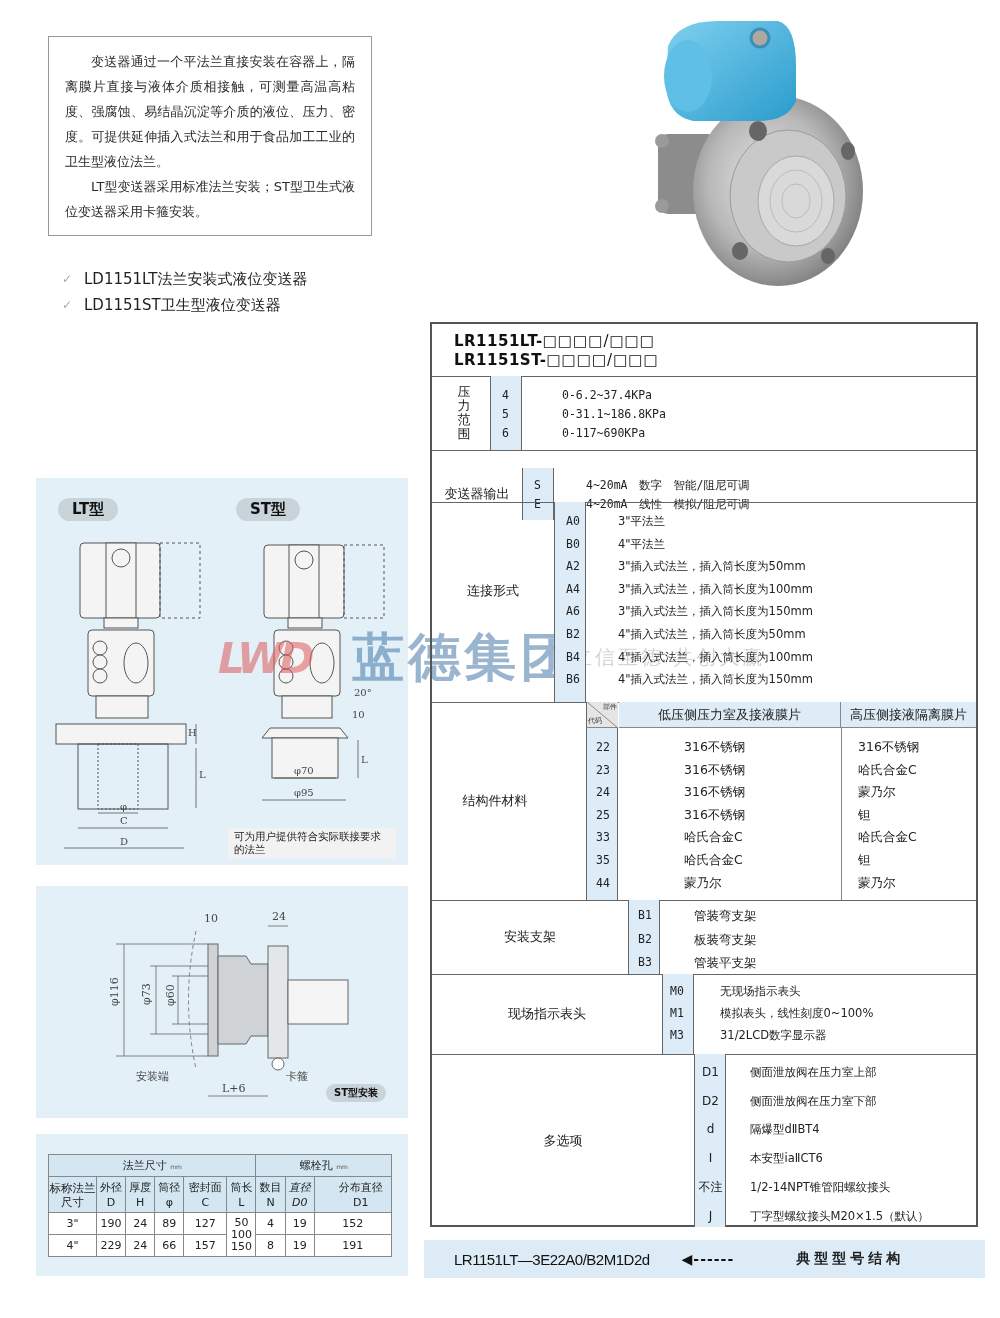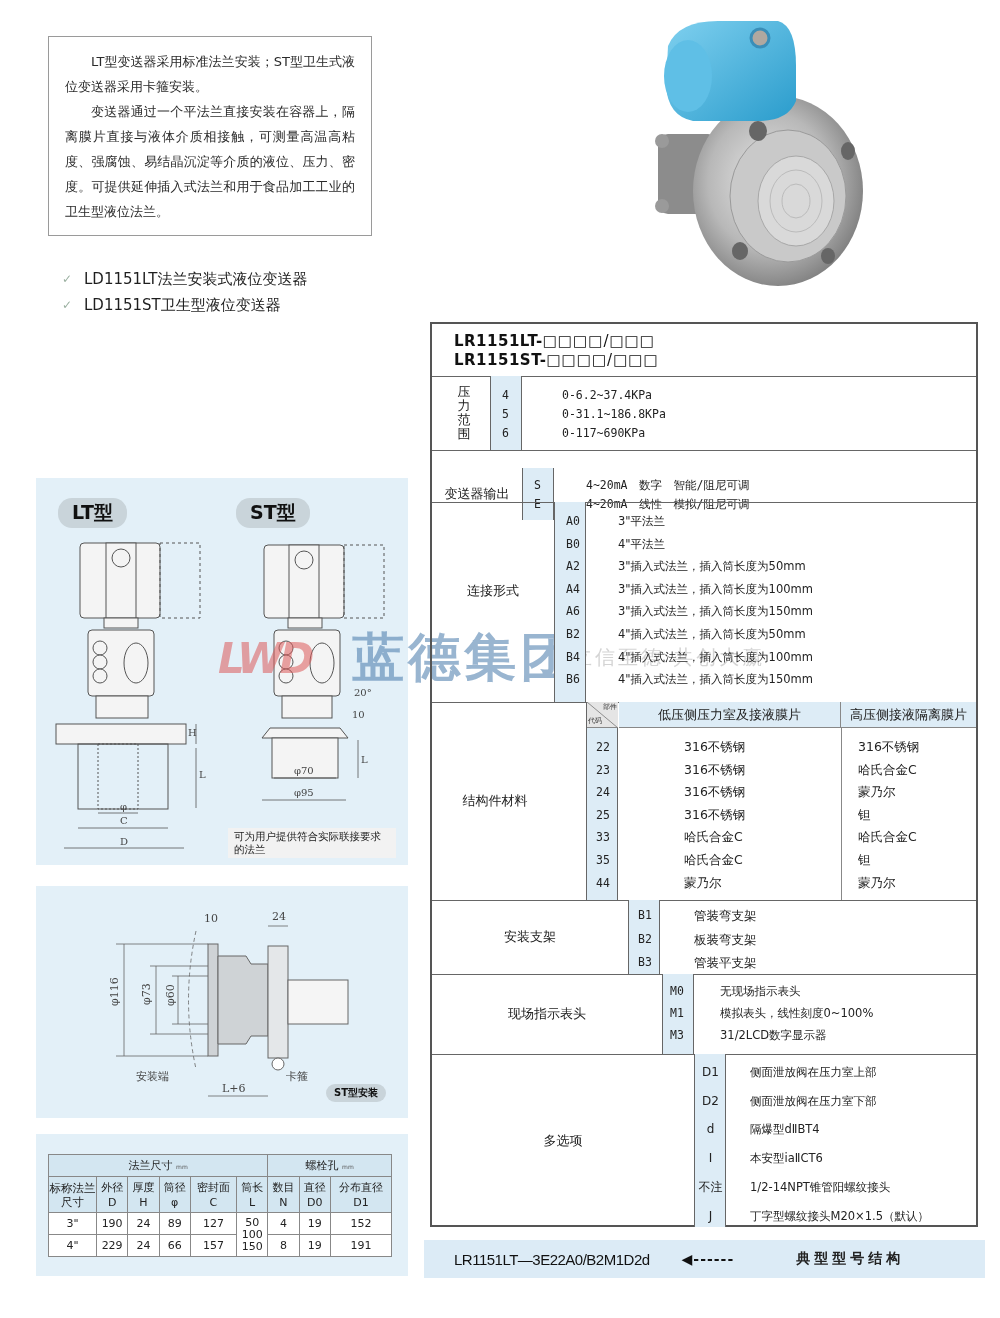--- a/index.html
+++ b/index.html
@@ -23,21 +23,21 @@
   .photo { position: absolute; left: 648px; top: 6px; width: 220px; height: 300px; }
 
   
   .panel { position: absolute; left: 36px; width: 372px; background: #e3f0f8; }
   .panel-lt { top: 478px; height: 387px; }
   .panel-st { top: 886px; height: 232px; }
   .panel-tbl { top: 1134px; height: 142px; }
 
   .pill {
     position: absolute; background: #c9d4da; border-radius: 14px;
-    font-weight: bold; font-size: 19px; padding: 2px 14px; color: #111;
+    font-weight: bold; font-size: 15px; padding: 2px 14px; color: #111;
   }
 
   
   .watermark { position: absolute; left: 218px; top: 636px; height: 44px; display: flex; align-items: center; gap: 10px; pointer-events: none; }
   .wm-logo { font-size: 42px; font-weight: bold; color: rgba(220,90,90,0.55); letter-spacing: -4px; font-style: italic; }
   .wm-cn { font-size: 52px; font-weight: bold; color: rgba(70,120,170,0.55); letter-spacing: 4px; margin-left: 32px; }
   .wm-slogan { position: absolute; left: 572px; top: 644px; font-size: 20px; color: rgba(160,160,160,0.45); letter-spacing: 3px; }
 
   
   .ftable { position: absolute; left: 12px; top: 20px; width: 344px; border-collapse: collapse; background: #fff; font-size: 11px; }
@@ -64,22 +64,22 @@
     background: #dcebf6; display: flex; align-items: center; font-size: 14px;
   }
   .banner .code { margin-left: 30px; font-family: "Liberation Sans", sans-serif; letter-spacing: -0.5px; color: #111; font-size: 15px; }
   .banner .arrow { margin-left: 32px; color: #111; font-weight: bold; letter-spacing: 1px; }
   .banner .label { margin-left: 62px; font-weight: bold; letter-spacing: 4px; color: #222; }
 </style>
 </head>
 <body>
 
 <div class="intro">
+  <p>变送器通过一个平法兰直接安装在容器上，隔离膜片直接与液体介质相接触，可测量高温高粘度、强腐蚀、易结晶沉淀等介质的液位、压力、密度。可提供延伸插入式法兰和用于食品加工工业的卫生型液位法兰。</p>
   <p>LT型变送器采用标准法兰安装；ST型卫生式液位变送器采用卡箍安装。</p>
-  <p>变送器通过一个平法兰直接安装在容器上，隔离膜片直接与液体介质相接触，可测量高温高粘度、强腐蚀、易结晶沉淀等介质的液位、压力、密度。可提供延伸插入式法兰和用于食品加工工业的卫生型液位法兰。</p>
 </div>
 
 <div class="models">
   <div class="model-item">
     <span class="check">✓</span>
     <span>LD1151LT法兰安装式液位变送器</span>
   </div>
   <div class="model-item">
     <span class="check">✓</span>
     <span>LD1151ST卫生型液位变送器</span>
@@ -245,25 +245,25 @@
             <div>C</div>
           </td>
       <td style="line-height:15px;">
             <div>筒长</div>
             <div>L</div>
           </td>
       <td style="line-height:15px;">
             <div>数目</div>
             <div>N</div>
           </td>
-      <td style="line-height:15px;">
+      <td style="line-height:15px;font-style:italic;">
             <div>直径</div>
             <div>D0</div>
           </td>
-      <td style="line-height:15px;">
+      <td style="line-height:15px;padding-left:16px;">
             <div>分布直径</div>
             <div>D1</div>
           </td>
     </tr>
     <tr>
       <td>3"</td>
       <td>190</td>
       <td>24</td>
       <td>89</td>
       <td>127</td>

